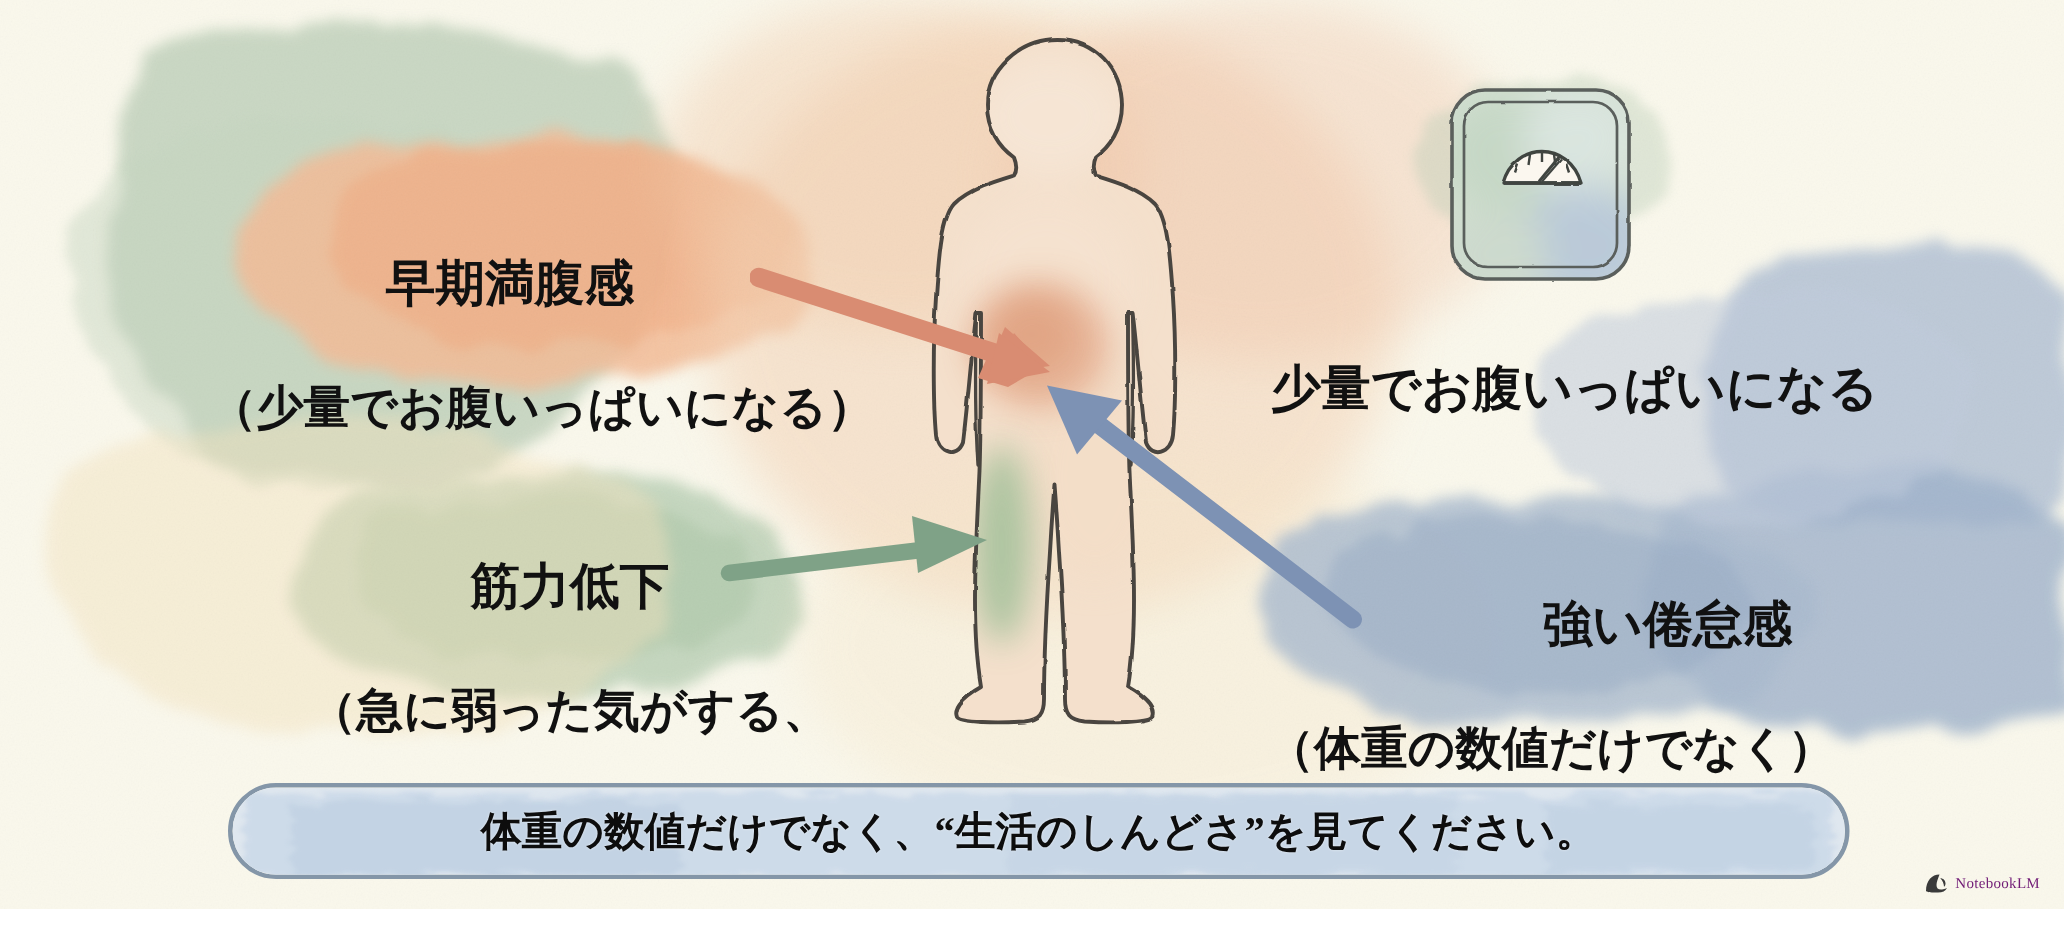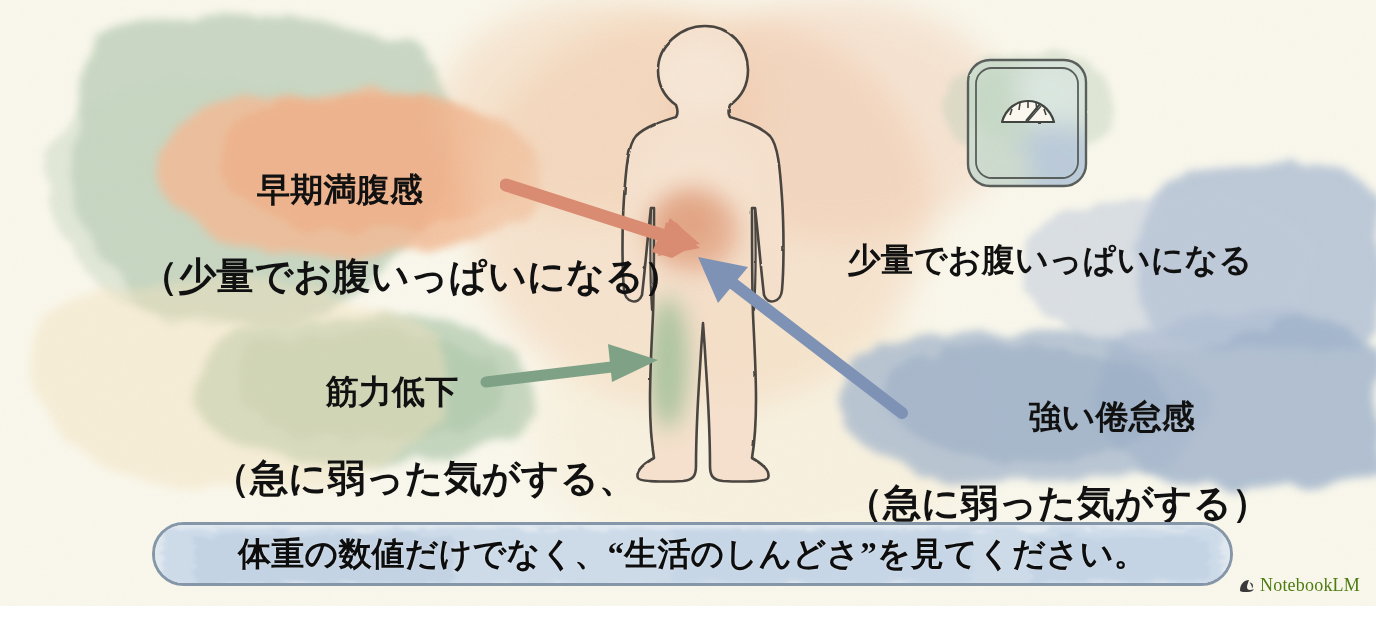--- a/index.html
+++ b/index.html
@@ -41,25 +41,25 @@
   .callout {
     position: absolute;
     text-align: center;
     color: #111111;
     font-weight: 700;
     line-height: 1.28;
     letter-spacing: 0.01em;
     white-space: pre;
   }
   .callout .l1 { font-size: 33px; display: block; }
-  .callout .l2 { font-size: 38px; display: block; }
+  .callout .l2 { font-size: 31px; display: block; }
   .callout .l3 { font-size: 31px; display: block; }
 
   #callout-satiety  { left: 140px; top: 128px; width: 400px; }
-  #callout-weakness { left: 212px; top: 330px; width: 360px; }
+  #callout-weakness { left: 200px; top: 330px; width: 360px; }
   #callout-weight   { left: 845px; top: 198px; width: 410px; }
   #callout-fatigue  { left: 845px; top: 355px; width: 350px; text-align: right; }
 
   
   #banner {
     position: absolute;
     left: 152px;
     top: 522px;
     width: 1081px;
     height: 64px;
@@ -67,37 +67,37 @@
     border-radius: 34px;
     box-sizing: border-box;
     overflow: hidden;
     display: flex;
     align-items: center;
     justify-content: center;
   }
   #banner-fill { position: absolute; inset: 0; }
   #banner-text {
     position: relative;
-    font-size: 33px;
+    font-size: 27px;
     font-weight: 700;
     color: #0d0d0d;
     letter-spacing: 0.005em;
     white-space: pre;
     text-shadow: 0 0 2px rgba(255,255,255,.55);
   }
   
   #watermark {
     position: absolute;
     right: 16px;
     bottom: 10px;
     display: flex;
     align-items: center;
     gap: 5px;
-    color: #4d7c0f;
-    font-size: 18px;
+    color: #701a75;
+    font-size: 10px;
     letter-spacing: .2px;
   }
   #watermark svg { display: block; }
 </style>
 </head>
 <body>
 
 <div id="stage">
 
   <svg id="wash-layer" width="1376" height="622" viewBox="0 0 1376 622" xmlns="http://www.w3.org/2000/svg">
@@ -378,21 +378,21 @@
     <span class="l2">（急に弱った気がする、</span>
     <span class="l3">歩行距離が短い）</span>
   </div>
 
   <div class="callout" id="callout-weight">
     <span class="l1">少量でお腹いっぱいになる</span>
   </div>
 
   <div class="callout" id="callout-fatigue">
     <span class="l1">強い倦怠感</span>
-    <span class="l2">（急に弱った気がする）</span>
+    <span class="l2">（体重の数値だけでなく）</span>
   </div>
 
   <div id="banner">
     <svg id="banner-fill" viewBox="0 0 1081 64" preserveAspectRatio="none" xmlns="http://www.w3.org/2000/svg">
       <defs>
         <filter id="bRough" x="-10%" y="-40%" width="120%" height="180%">
           <feTurbulence type="fractalNoise" baseFrequency="0.03 0.2" numOctaves="3" seed="5" result="n"></feTurbulence>
           <feDisplacementMap in="SourceGraphic" in2="n" scale="14" xChannelSelector="R" yChannelSelector="G"></feDisplacementMap>
           <feGaussianBlur stdDeviation="1.6"></feGaussianBlur>
         </filter>

